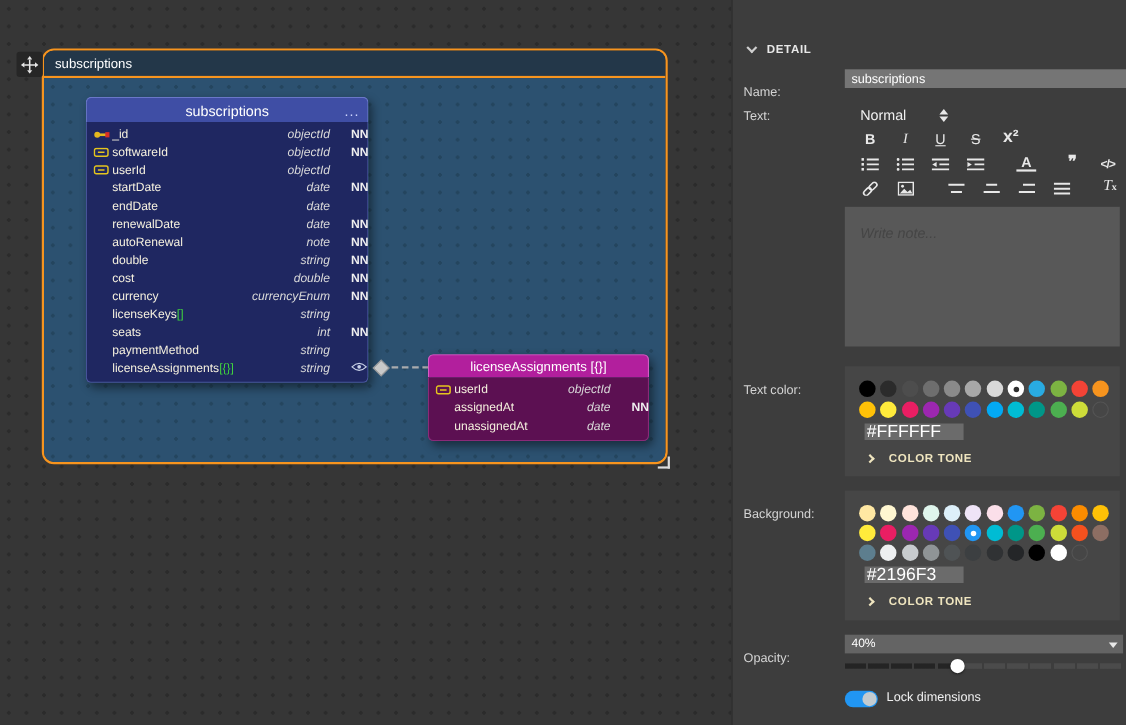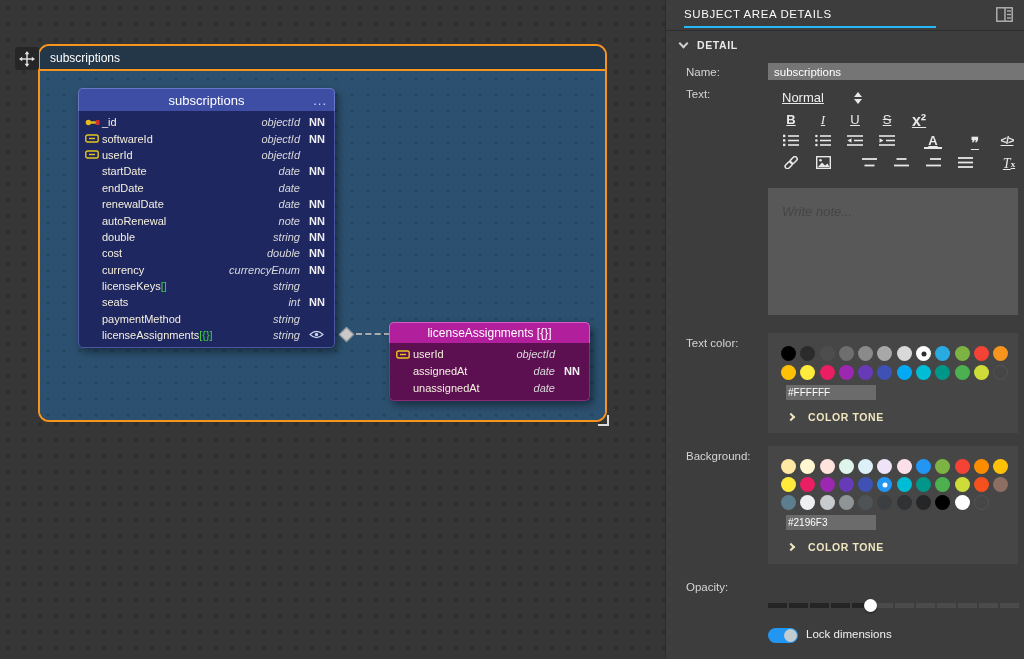--- a/index.html
+++ b/index.html
@@ -31,21 +31,21 @@
     font-size:11px; }
   .etable .ehead { position:relative; color:#fff; text-align:center;
     border-radius:5px 5px 0 0; }
   .etable .emenu { position:absolute; right:7px; top:0; color:#cfd6ff; letter-spacing:1px; }
   .etable .ebody { border-radius:0 0 5px 5px; padding:3px 0 4px 0; }
   .erow { display:flex; align-items:center; padding:0 7px 0 6px; }
   .erow .ficon { width:17px; display:inline-flex; }
   .erow .fname { color:#F5F0DE; white-space:nowrap; }
   .erow .fsuffix { color:#3FD23F; }
   .erow .ftype { margin-left:auto; font-style:italic; color:#D9D9D9; }
-  .erow .fnn { width:27px; padding-left:9px; color:#EFEFEF; font-weight:600; }
+  .erow .fnn { width:27px; padding-left:19px; color:#EFEFEF; font-weight:600; }
 
   .t-subscriptions { left:78px; top:88px; width:257px; }
   .t-subscriptions .ehead { height:23px; line-height:23px; font-size:13px;
     background:#3F4EA5; border:1px solid #6a77c9; border-bottom:none; }
   .t-subscriptions .ebody { background:#1F2761; border:1px solid #4b56a0; border-top:none; }
   .t-subscriptions .erow { height:16.4px; }
 
   .t-license { left:389px; top:322px; width:201px; }
   .t-license .ehead { height:21px; line-height:21px; font-size:12px;
     background:#B21F9D; border:1px solid #d55cc4; border-bottom:none; }
@@ -64,29 +64,29 @@
   .panel-title { position:absolute; left:18px; top:8px; color:#FAFAFA; font-size:11.5px;
     letter-spacing:.6px; }
   .panel-underline { position:absolute; left:18px; top:26px; width:252px; height:2px; }
   .panel-layout-icon { position:absolute; right:11px; top:7px; }
 
   .detail-row { position:absolute; left:14px; top:39px; display:flex; align-items:center;
     color:#E8E8E8; font-size:10.5px; font-weight:bold; letter-spacing:.6px; }
   .chev-down { width:7px; height:7px; border-left:2px solid #cfcfcf; border-bottom:2px solid #cfcfcf;
     transform:rotate(-45deg); margin-right:10px; margin-top:-3px; }
 
-  .flabel { position:absolute; left:20px; font-size:11.5px; color:#D4D4D4; }
+  .flabel { position:absolute; left:10px; font-size:11.5px; color:#D4D4D4;margin-top:12px; }
   .ctl { position:absolute; left:102px; width:250px; }
 
   .txt-input { background:#757575; border:none; color:#fff; font-size:11.5px;
     height:17px; width:100%; padding:0 6px; font-family:"Liberation Sans",sans-serif; }
 
   
   .toolbar { position:absolute; left:102px; top:90px; width:253px; color:#E8E8E8; }
-  .tb-row { display:flex; align-items:flex-start; height:22px; padding-left:14px;text-decoration:underline; }
+  .tb-row { display:flex; align-items:flex-end; height:22px; padding-left:14px; }
   .tb-btn { display:inline-flex; align-items:center; justify-content:center;
     min-width:18px; margin-right:14px; font-size:13px; cursor:default; }
   .g-bold { font-weight:bold; }
   .g-italic { font-style:italic; font-family:"Liberation Serif",serif; }
   .g-under { text-decoration:underline; }
   .g-strike { text-decoration:line-through; }
   .g-sup { font-size:16px; font-weight:bold; }
   .g-color { font-weight:bold; border-bottom:2px solid #e8e8e8; line-height:13px; }
   .g-quote { font-weight:bold; font-size:15px; }
   .g-code { font-size:11px; font-weight:bold; letter-spacing:-1px; }
@@ -105,21 +105,21 @@
 
   
   .palette-box { position:absolute; left:102px; width:250px; background:#464646; }
   .swrow { position:absolute; left:13px; display:flex; }
   .swatch { width:15px; height:15px; border-radius:50%; margin-right:4.3px;
     position:relative; flex:0 0 auto; }
   .swatch.none { background:transparent !important; border:1px solid #545454; }
   .swatch .dot { position:absolute; left:50%; top:50%; width:5px; height:5px;
     border-radius:50%; transform:translate(-50%,-50%); }
   .hex-input { position:absolute; left:18px; width:90px; height:15px; background:#6B6B6B;
-    border:none; color:#fff; font-size:10px; padding:0 2px;
+    border:none; color:#fff; font-size:16px; padding:0 2px;
     font-family:"Liberation Sans",sans-serif; }
   .tone-row { position:absolute; left:20px; display:flex; align-items:center;
     font-size:10.5px; font-weight:bold; letter-spacing:.6px; color:#EFE5BF; }
   .chev-right { width:6px; height:6px; border-right:2px solid #EFE5BF; border-top:2px solid #EFE5BF;
     transform:rotate(45deg); margin-right:14px; }
 
   
   .op-select { position:absolute; left:102px; top:577px; width:253px; height:17px;
     background:#646464; color:#fff; font-size:11px; line-height:17px; padding-left:6px; }
   .op-arrow { position:absolute; right:5px; top:7px; width:0; height:0;
@@ -311,35 +311,20 @@
           <span class="fnn"></span>
         </div>
       </div>
   </div>
 
   <div class="resize-handle"></div>
 </div>
 
 <div class="panel">
 
-  <div class="panel-header">
-    <span class="panel-title">SUBJECT AREA DETAILS</span>
-    <span class="panel-underline" id="accent-bar" style="background: rgb(41, 182, 246);"></span>
-    <span class="panel-layout-icon">
-      <svg width="17" height="15" viewBox="0 0 17 15">
-        <rect x="0.8" y="0.8" width="15.4" height="13.4" fill="none" stroke="#b5b5b5" stroke-width="1.4"></rect>
-        <line x1="9" y1="1" x2="9" y2="14" stroke="#b5b5b5" stroke-width="1.4"></line>
-        <g stroke="#b5b5b5" stroke-width="1.3">
-          <line x1="11" y1="4" x2="15" y2="4"></line>
-            <line x1="11" y1="7.5" x2="15" y2="7.5"></line>
-            <line x1="11" y1="11" x2="15" y2="11"></line>
-        </g>
-      </svg>
-    </span>
-  </div>
 
   <div class="detail-row">
     <span class="chev-down"></span>
     <span>DETAIL</span>
   </div>
 
   <span class="flabel" style="top:66px">Name:</span>
   <input class="txt-input ctl" style="top: 63px;" value="subscriptions">
 
   <span class="flabel" style="top:88px">Text:</span>
@@ -557,20 +542,24 @@
         <span class="swatch none"></span>
       </div>
     <input class="hex-input" style="top: 69px;" value="#2196F3">
     <div class="tone-row" style="top:95px">
       <span class="chev-right"></span>
       <span>COLOR TONE</span>
     </div>
   </div>
 
   <span class="flabel" style="top:581px">Opacity:</span>
+  <div class="op-select">
+    <span>40%</span>
+    <span class="op-arrow"></span>
+  </div>
   <div class="op-slider">
     <div class="seg-base"></div>
     <div class="seg-dark"></div>
     <div class="op-thumb"></div>
   </div>
 
   <div class="lock-row">
     <span class="toggle" id="lock-toggle" style="background: rgb(33, 150, 243);">
       <span class="knob"></span>
     </span>

